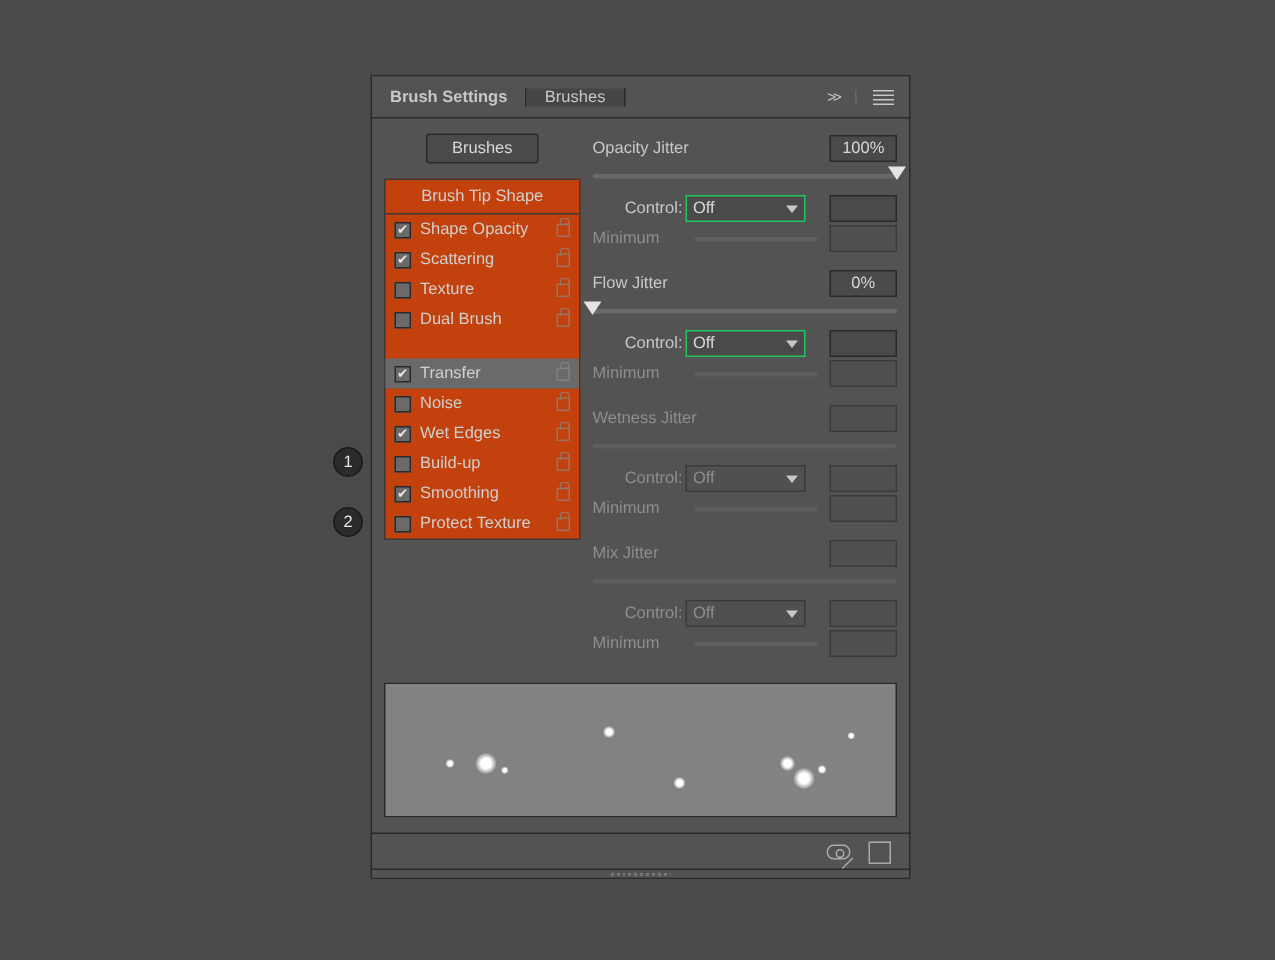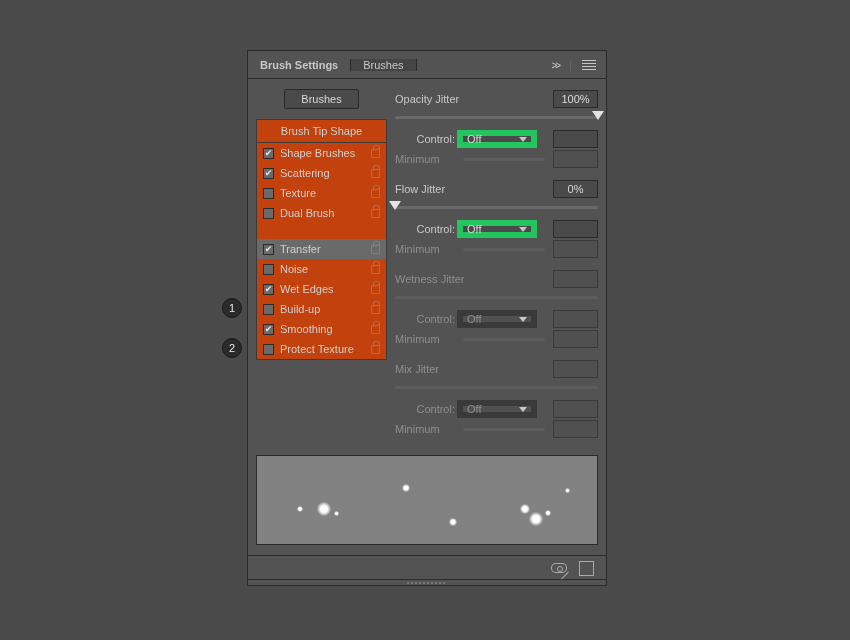--- a/index.html
+++ b/index.html
@@ -127,21 +127,21 @@
     background:#696969; border-radius:2px;
   }
   .slider-thumb {
     position:absolute; top:0;
     width:0;height:0;
     border-left:6px solid transparent;
     border-right:6px solid transparent;
     border-top:9px solid #e4e4e4;
   }
   .select {
-    height:18px; background:#4a4a4a; border:6px solid #22c55e;
+    height:18px; background:#4a4a4a; border:1px solid #22c55e;
     color:#d8d8d8; font-size:11px; padding:0 4px;
     display:flex; align-items:center; justify-content:space-between;
     width:80px; cursor:pointer;
   }
   .select::after { content:""; width:0;height:0;border-left:4px solid transparent;border-right:4px solid transparent;border-top:5px solid #c8c8c8; }
   .dim { color:#8e8e8e; }
   .dim .select { color:#8e8e8e; border-color:#3a3a3a; background:#505050; cursor:default;}
   .dim .val-box { color:#8e8e8e; border-color:#3a3a3a; background:#505050;}
   .dim .slider-track { background:#5e5e5e; }
   .section-gap { height:10px; }
@@ -209,21 +209,21 @@
 
     <div class="left-col">
       <div class="brushes-btn-wrap">
         <button class="brushes-btn">Brushes</button>
       </div>
       <div class="option-list">
         <div class="option-head">Brush Tip Shape</div>
         <div id="opt-rows">
             <div class="option-row">
               <span class="chk checked"></span>
-              <span>Shape Brushes</span>
+              <span>Shape Opacity</span>
               <span class="lock-slot">
                 <span class="lock-icon"></span>
               </span>
             </div>
             <div class="option-row">
               <span class="chk checked"></span>
               <span>Scattering</span>
               <span class="lock-slot">
                 <span class="lock-icon"></span>
               </span>

